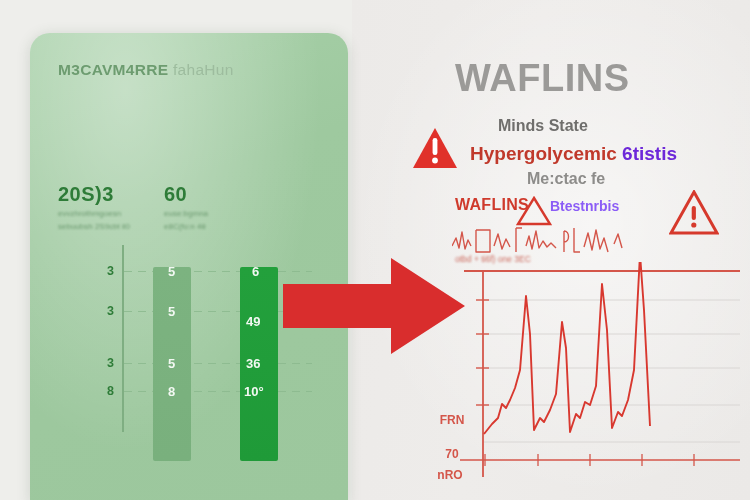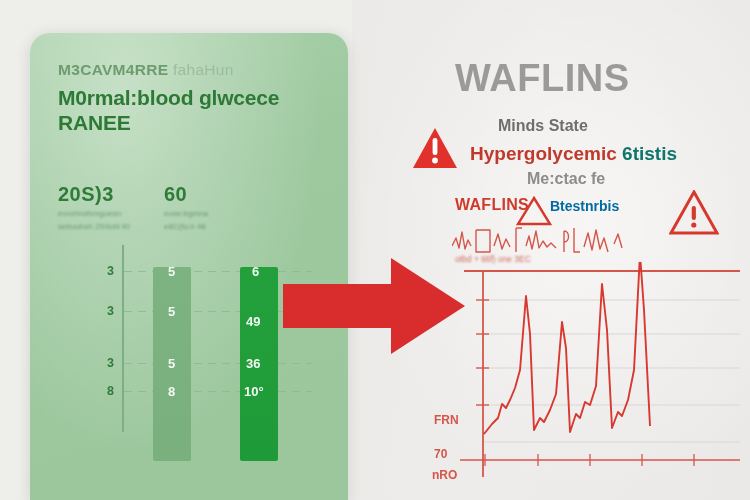--- a/index.html
+++ b/index.html
@@ -101,34 +101,34 @@
   .warn-sub1{
     position:absolute; left:498px; top:117px; width:240px;
     font-size:16px; font-weight:700; color:#6f6e6c;
     filter:blur(.45px); white-space:nowrap;
   }
   .warn-sub2{
     position:absolute; left:470px; top:143px; width:280px;
     font-size:19px; font-weight:700; color:#c0392b;
     filter:blur(.4px); white-space:nowrap;
   }
-  .warn-sub2 .gray{ color:#0f766e;text-align:center; }
+  .warn-sub2 .gray{ color:#6d28d9;text-align:center; }
   .warn-sub3{
     position:absolute; left:527px; top:170px;
     font-size:16px; font-weight:700; color:#8d8c8a;
     filter:blur(.5px); white-space:nowrap;
   }
   .warn-tag{
     position:absolute; left:455px; top:196px;
     font-size:16px; font-weight:700; color:#cf3a2c; letter-spacing:.3px;
     filter:blur(.3px); white-space:nowrap;
   }
   .warn-tag2{
     position:absolute; left:550px; top:198px;
-    font-size:14px; font-weight:700; color:#0369a1;
+    font-size:14px; font-weight:700; color:#8b5cf6;
     filter:blur(.6px); white-space:nowrap;
   }
   .tri-solid{ position:absolute; left:412px; top:127px; width:46px; height:42px; }
   .tri-open{ position:absolute; left:669px; top:190px; width:50px; height:45px; }
   .tri-mini{ position:absolute; left:516px; top:196px; width:36px; height:30px; }
 
   .ekg{ position:absolute; left:452px; top:222px; width:230px; height:34px; }
   .ekg-cap{
     position:absolute; left:455px; top:254px; width:220px;
     font-size:8.5px; color:#cd6a5e; filter:blur(1px); white-space:nowrap;
@@ -138,38 +138,37 @@
   .lchart{ position:absolute; left:440px; top:262px; width:310px; height:225px; }
   .lchart-x{
     position:absolute; left:478px; top:461px; width:272px; height:18px;
   }
   .xtick{
     position:absolute; top:0; font-size:11.5px; font-weight:700; color:#d4564a;
     filter:blur(.45px); white-space:nowrap; transform:translateX(-50%);
   }
   .yl{
     position:absolute; font-size:12px; font-weight:700; color:#d4564a;
-    filter:blur(.45px); white-space:nowrap; text-align:left; width:36px;
+    filter:blur(.45px); white-space:nowrap; text-align:center; width:36px;
   }
 </style>
 </head>
 <body>
 
 <div id="stage">
 
   <div class="right-bg"></div>
 
   <div class="green-card">
 
     <div class="card-eyebrow">
       <span>M3CAVM4RRE</span>
       <span class="faint">fahaHun</span>
     </div>
 
-    <div class="card-title">M0rmal:blood glwcece RANEE</div>
 
     <div class="stats">
       <div class="stat s0">
         <div class="stat-value">20S)3</div>
         <div class="stat-sub">evvzhrothmgoesn</div>
         <div class="stat-sub">sebuubsh 2S9cbt il0</div>
       </div>
       <div class="stat s1">
         <div class="stat-value">60</div>
         <div class="stat-sub">euse:bgmna</div>

